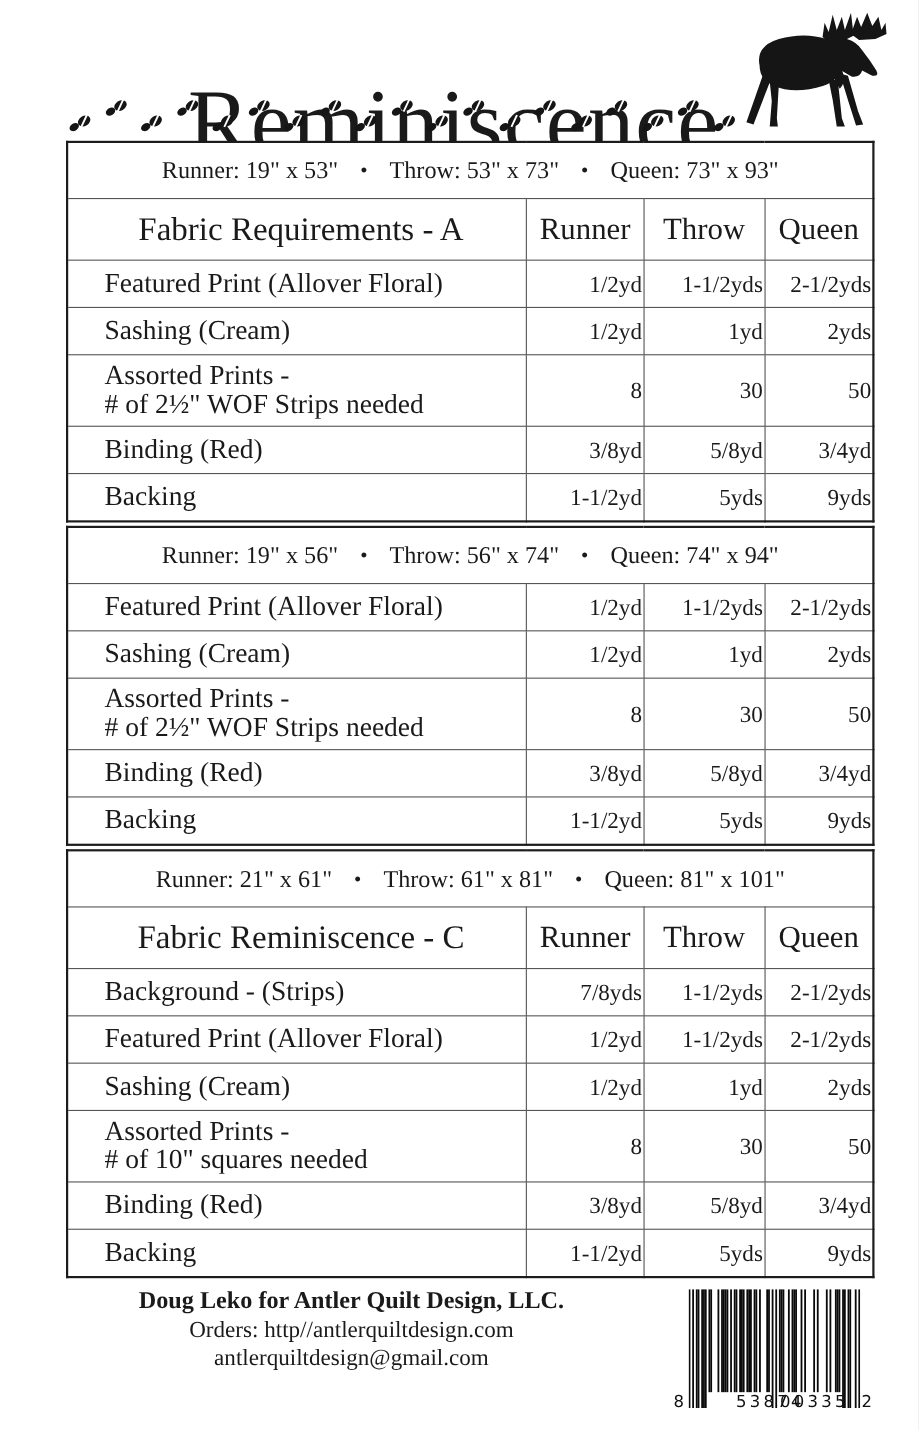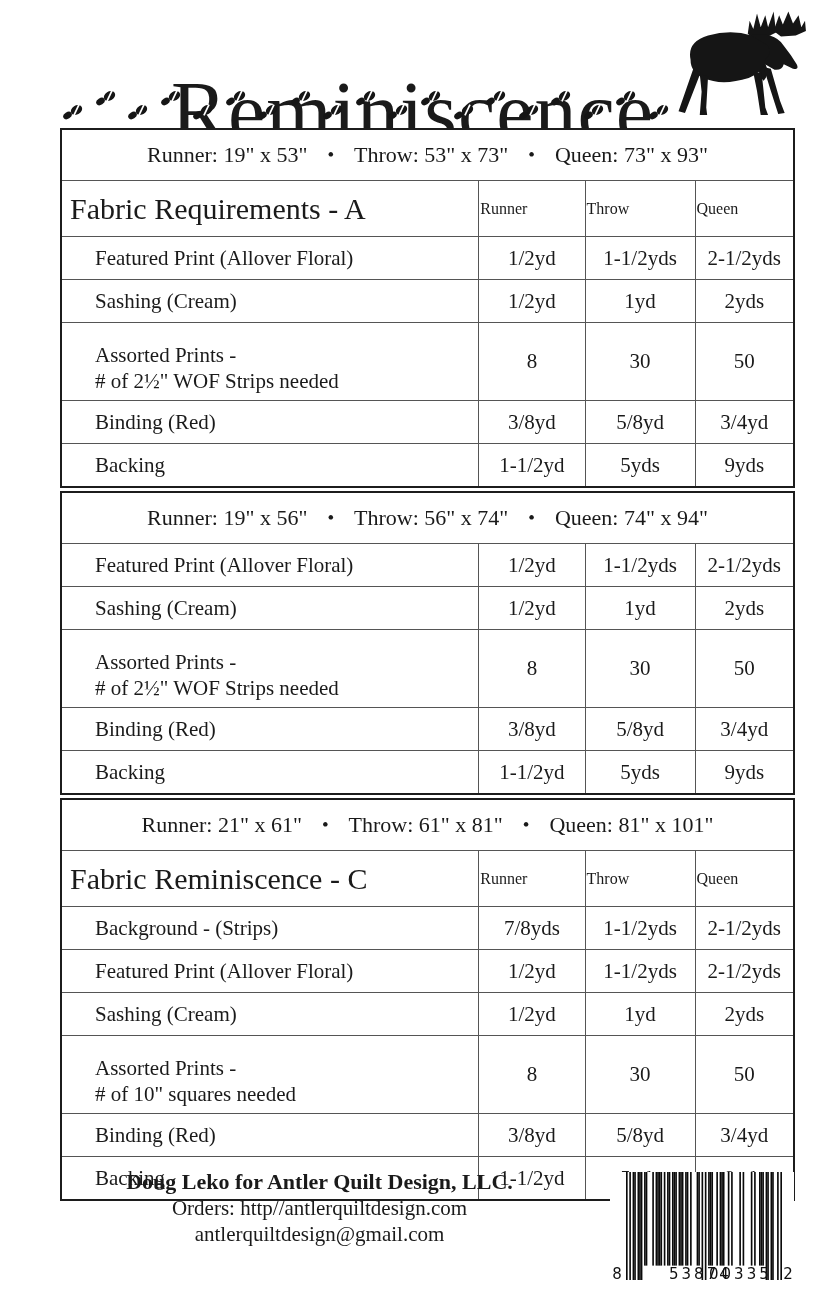--- a/index.html
+++ b/index.html
@@ -31,25 +31,25 @@
     border:2px solid #1c1c1c; margin-bottom:3px;
     font-family:"Liberation Serif", serif; color:#1a1a1a;
   }
   table.req-table td { border:1px solid #555; background:#fff; }
   td.sizes-cell {
     height:48px; text-align:center; font-size:22px;
     border-left:none !important; border-right:none !important;
   }
   .size-part { margin:0 10px; white-space:nowrap; }
   .size-bullet { margin:0 10px; font-size:19px; vertical-align:1px; }
-  td.tbl-title { height:53px; font-size:30px; padding-left:8px; white-space:nowrap; }
-  td.col-head { height:53px; font-size:16px; }
-  td.row-label { height:40px; font-size:21px; padding-left:33px;margin-top:24px; }
-  td.row-label.two-line { height:58px; white-space:pre-line; line-height:26px; padding-top:16px; padding-bottom:3px;border-radius:18px; }
-  td.row-val { font-size:21px; text-align:center; }
+  td.tbl-title { height:53px; font-size:30px; padding-left:8px; white-space:nowrap;text-align:center; }
+  td.col-head { height:53px; font-size:28px; text-align:center; }
+  td.row-label { height:40px; font-size:25px; padding-left:33px;margin-top:24px; }
+  td.row-label.two-line { height:58px; white-space:pre-line; line-height:26px; padding-top:3px; padding-bottom:3px;border-radius:18px; }
+  td.row-val { font-size:21px; text-align:right; }
 
   
   .footer-text { position:absolute; top:1168px; left:62px; width:515px; text-align:center; }
   .credit { font-size:22px; font-weight:bold; line-height:27px;text-align:center; }
   .orders, .email { font-size:21px; line-height:26px;text-align:center; }
 
   
   .barcode { position:absolute; top:1172px; left:610px; width:184px; height:120px; background:#fff; }
   .barcode svg { position:absolute; top:0; left:16px; width:156px; height:108px; }
   .bc-num {

